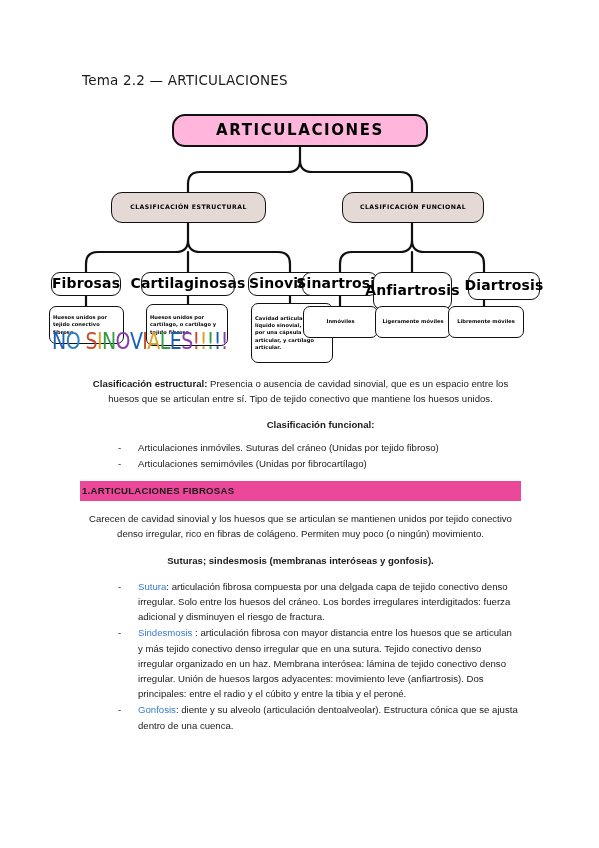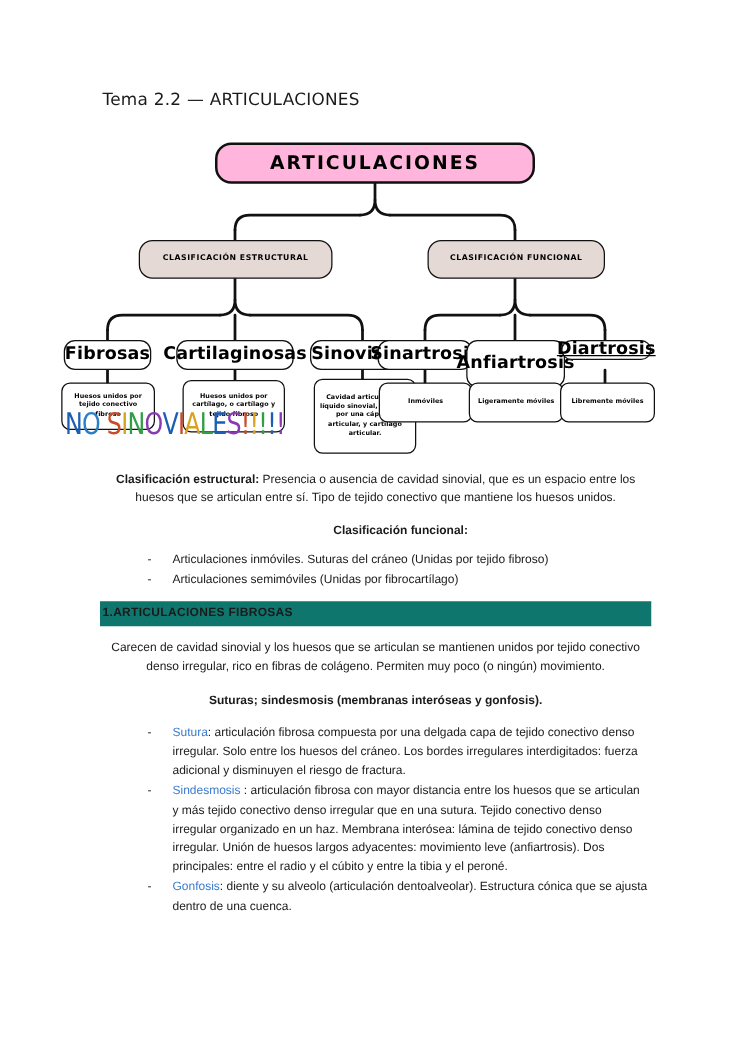--- a/index.html
+++ b/index.html
@@ -49,21 +49,21 @@
     width: 520px;
     height: 268px;
     overflow: visible;
   }
   .node {
     position: absolute;
     box-sizing: border-box;
     display: flex;
     align-items: center;
     justify-content: center;
-    text-align: center;
+    text-align: left;
     border: 1.6px solid #111111;
     background: #ffffff;
     border-radius: 9px;
     line-height: 1.12;
     z-index: 2;
   }
   .node-root {
     background: #ffb5dc;
     border: 2px solid #111111;
     border-radius: 13px;
@@ -148,21 +148,21 @@
   ul.dashlist > li::before {
     content: "-";
     position: absolute;
     left: 0;
     top: 0;
   }
   .term { color: #3b7ad1; font-weight: 400; }
 
   .hl-heading {
     display: block;
-    background: #0f766e;
+    background: #ec4899;
     font-weight: 700;
     font-size: 9.6px;
     letter-spacing: 0.25px;
     padding: 2px 2px 3px 2px;
     margin: 6px 0 10px -2px;
     width: 437px;
     box-sizing: content-box;
   }
 </style>
 </head>
@@ -219,21 +219,21 @@
     <div class="node node-type" style="left:11px; top:172px; width:70px; height:24px;">Fibrosas</div>
     <div class="node node-type" style="left:101px; top:172px; width:94px; height:24px;">Cartilaginosas</div>
     <div class="node node-type" style="left:208px; top:172px; width:84px; height:24px;">Sinoviales</div>
 
     <div class="node node-desc" style="left:9px; top:206px; width:75px; height:38px;">Huesos unidos por tejido conectivo fibroso</div>
     <div class="node node-desc" style="left:106px; top:204px; width:82px; height:42px;">Huesos unidos por cartílago, o cartílago y tejido fibroso</div>
     <div class="node node-desc" style="left:211px; top:203px; width:82px; height:60px;">Cavidad articular con líquido sinovial, rodeada por una cápsula articular, y cartílago articular.</div>
 
     <div class="node node-type" style="left:262px; top:172px; width:76px; height:24px;">Sinartrosis</div>
     <div class="node node-type" style="left:333px; top:172px; width:79px; height:38px;">Anfiartrosis</div>
-    <div class="node node-type" style="left:409px; top:172px; width:72px; height:16px;text-decoration:underline;">Diartrosis</div>
+    <div class="node node-type" style="left:428px; top:172px; width:72px; height:28px;">Diartrosis</div>
 
     <div class="node node-desc plain" style="left:263px; top:206px; width:75px; height:32px;">Inmóviles</div>
     <div class="node node-desc plain" style="left:335px; top:206px; width:76px; height:32px;">Ligeramente móviles</div>
     <div class="node node-desc plain" style="left:408px; top:206px; width:76px; height:32px;">Libremente móviles</div>
 
     <div class="no-sinoviales"><span style="color: rgb(26, 95, 180);">N</span><span style="color: rgb(42, 127, 201);">O</span><span style="color: rgb(0, 0, 0);">&nbsp;</span><span style="color: rgb(201, 76, 42);">S</span><span style="color: rgb(216, 162, 30);">I</span><span style="color: rgb(47, 158, 68);">N</span><span style="color: rgb(138, 58, 176);">O</span><span style="color: rgb(26, 95, 180);">V</span><span style="color: rgb(201, 76, 42);">I</span><span style="color: rgb(216, 162, 30);">A</span><span style="color: rgb(47, 158, 68);">L</span><span style="color: rgb(26, 95, 180);">E</span><span style="color: rgb(138, 58, 176);">S</span><span style="color: rgb(201, 76, 42);">!</span><span style="color: rgb(216, 162, 30);">!</span><span style="color: rgb(47, 158, 68);">!</span><span style="color: rgb(26, 95, 180);">!</span><span style="color: rgb(138, 58, 176);">!</span></div>
 
   </div>
 
   <div class="body">

